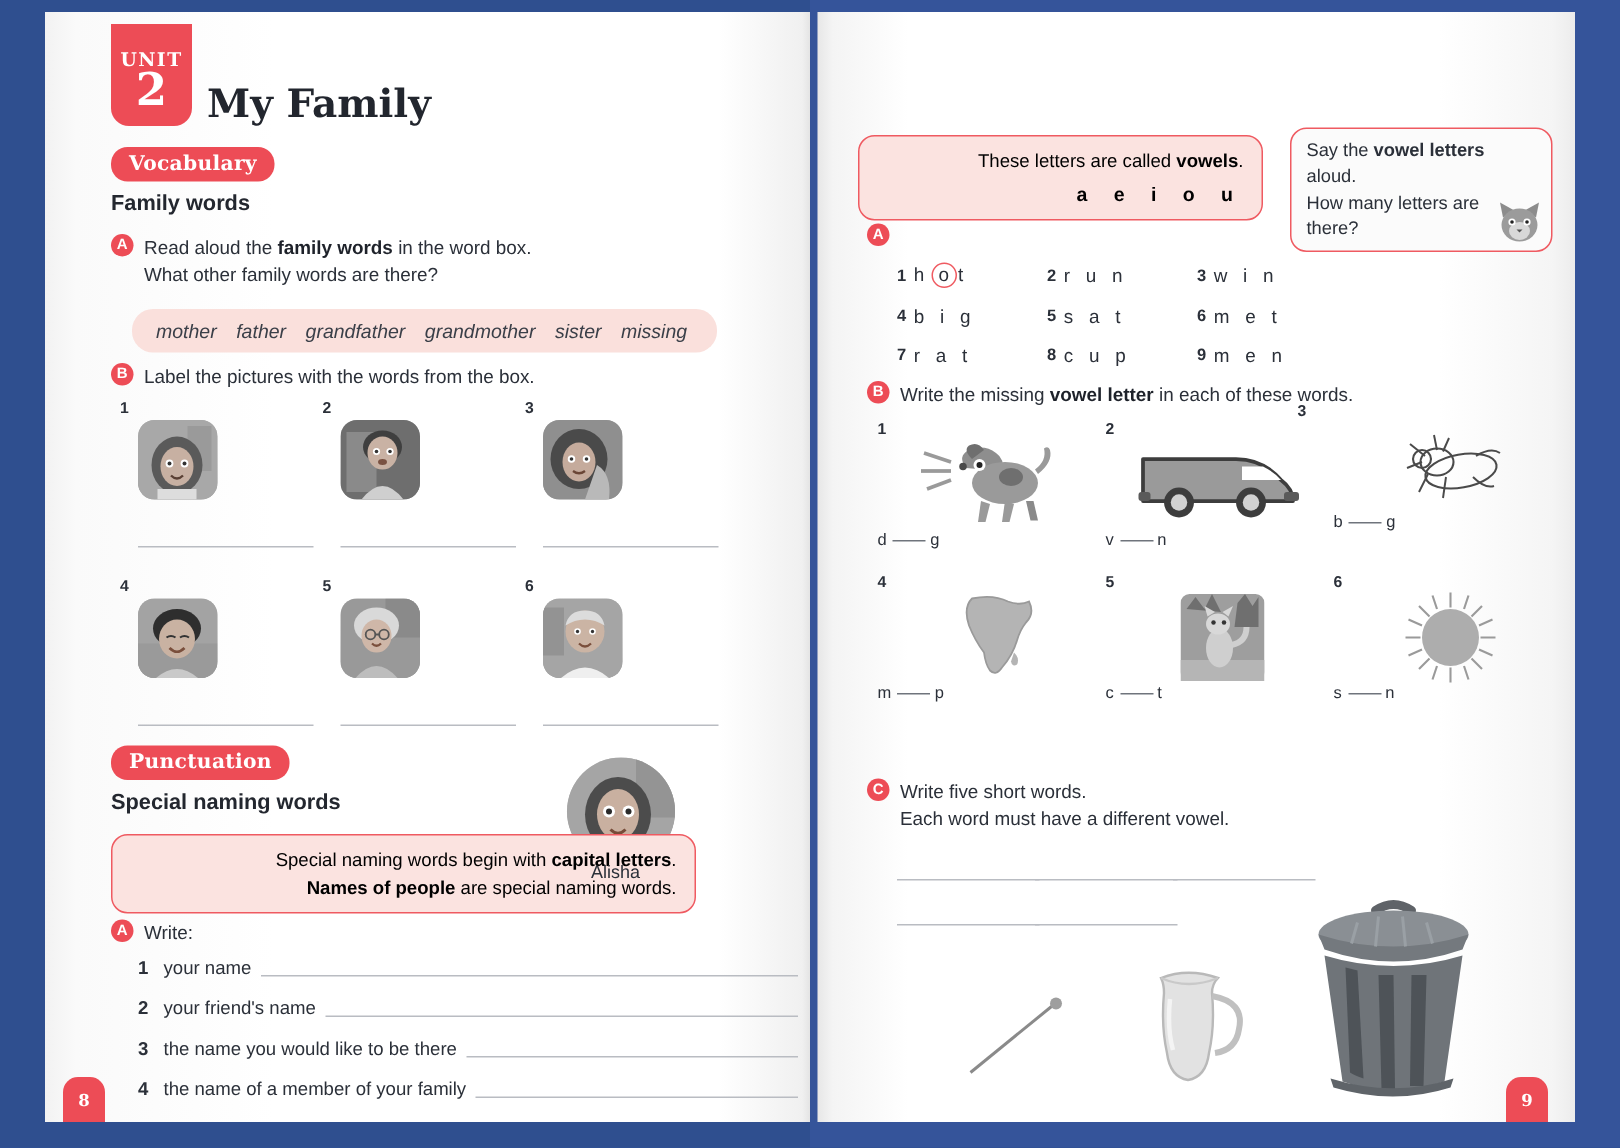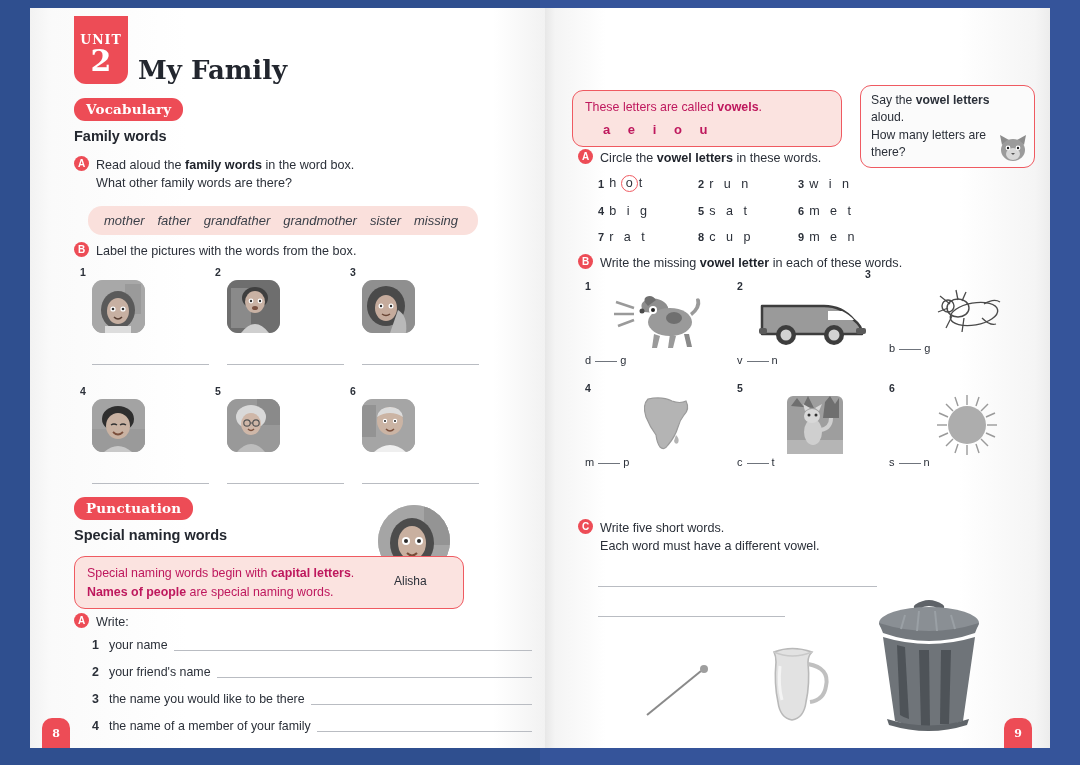--- a/index.html
+++ b/index.html
@@ -11,21 +11,20 @@
   }
   .spread{position:relative;width:1080px;height:765px;}
   .bg-left{position:absolute;left:0;top:0;width:540px;height:765px;background:#2f4f8f;}
   .bg-right{position:absolute;left:540px;top:0;width:540px;height:765px;background:#35549a;}
 
   .page{
     position:absolute;top:8px;height:740px;background:#fdfdfd;
   }
   .page-left{left:30px;width:510px;
     background:linear-gradient(90deg,#f2f2f2 0%,#fafafa 4%,#ffffff 30%,#ffffff 88%,#f0f0f0 99%,#e4e4e4 100%);
-    padding-left:17px;
   }
   .page-right{left:545px;width:505px;
     background:linear-gradient(90deg,#e7e7e7 0%,#f4f4f4 2%,#ffffff 12%,#ffffff 82%,#f5f5f5 97%,#ececec 100%);
   }
 
   
   .tag{
     display:inline-block;background:#ed4c56;color:#fff;
     font-weight:bold;font-size:13.5px;letter-spacing:.2px;
     padding:3px 12px 4px;border-radius:11px;
@@ -64,21 +63,21 @@
   .pic-num{font-size:10.5px;font-weight:bold;color:#2b3039;}
   .pic-frame{
     width:53px;height:53px;border-radius:11px;margin:2px 0 0 12px;
     background:linear-gradient(160deg,#b9b9b9,#8f8f8f);
     overflow:hidden;position:relative;
   }
   .pic-line{height:1px;background:#b9bcc2;width:117px;margin-left:12px;}
 
   .info-box{
     border:1.6px solid #ef5a61;background:#fbe3e0;border-radius:11px;
-    padding:7px 12px;font-size:12.4px;line-height:1.5;color:#be185d;
+    padding:7px 12px;font-size:12.4px;line-height:1.5;color:#000000;text-align:right;
   }
   .info-box b{font-weight:bold;}
 
   .avatar{
     position:absolute;width:72px;height:72px;border-radius:50%;
     background:linear-gradient(150deg,#bdbdbd,#8d8d8d);overflow:hidden;
   }
 
   .numline{display:flex;align-items:flex-end;gap:6px;font-size:12.4px;color:#2b3039;}
   .numline .idx{font-weight:bold;width:11px;flex:0 0 auto;}
@@ -350,21 +349,20 @@
         <circle cx="12" cy="15" r="2.4" fill="#fff"></circle>
           <circle cx="22" cy="15" r="2.4" fill="#fff"></circle>
         <circle cx="12" cy="15" r="1.2" fill="#222"></circle>
           <circle cx="22" cy="15" r="1.2" fill="#222"></circle>
         <path d="M15 20 h4 l-2 2z" fill="#555"></path>
       </svg>
     </div>
 
     <div class="exrow" style="position:absolute;left:33px;top:141px;width:440px;">
       <span class="exbadge">A</span>
-      <span class="extext"><span>Circle the </span><b>vowel letters</b><span> in these words.</span></span>
     </div>
 
     <div class="wordgrid" style="position:absolute;left:53px;top:167px;width:300px;">
       <div class="wcell">
         <span class="wn">1</span>
         <span class="wl"><span>h</span><span class="circled">o</span><span>t</span></span>
       </div>
       <div class="wcell">
         <span class="wn">2</span>
         <span class="wl">r u n</span>

